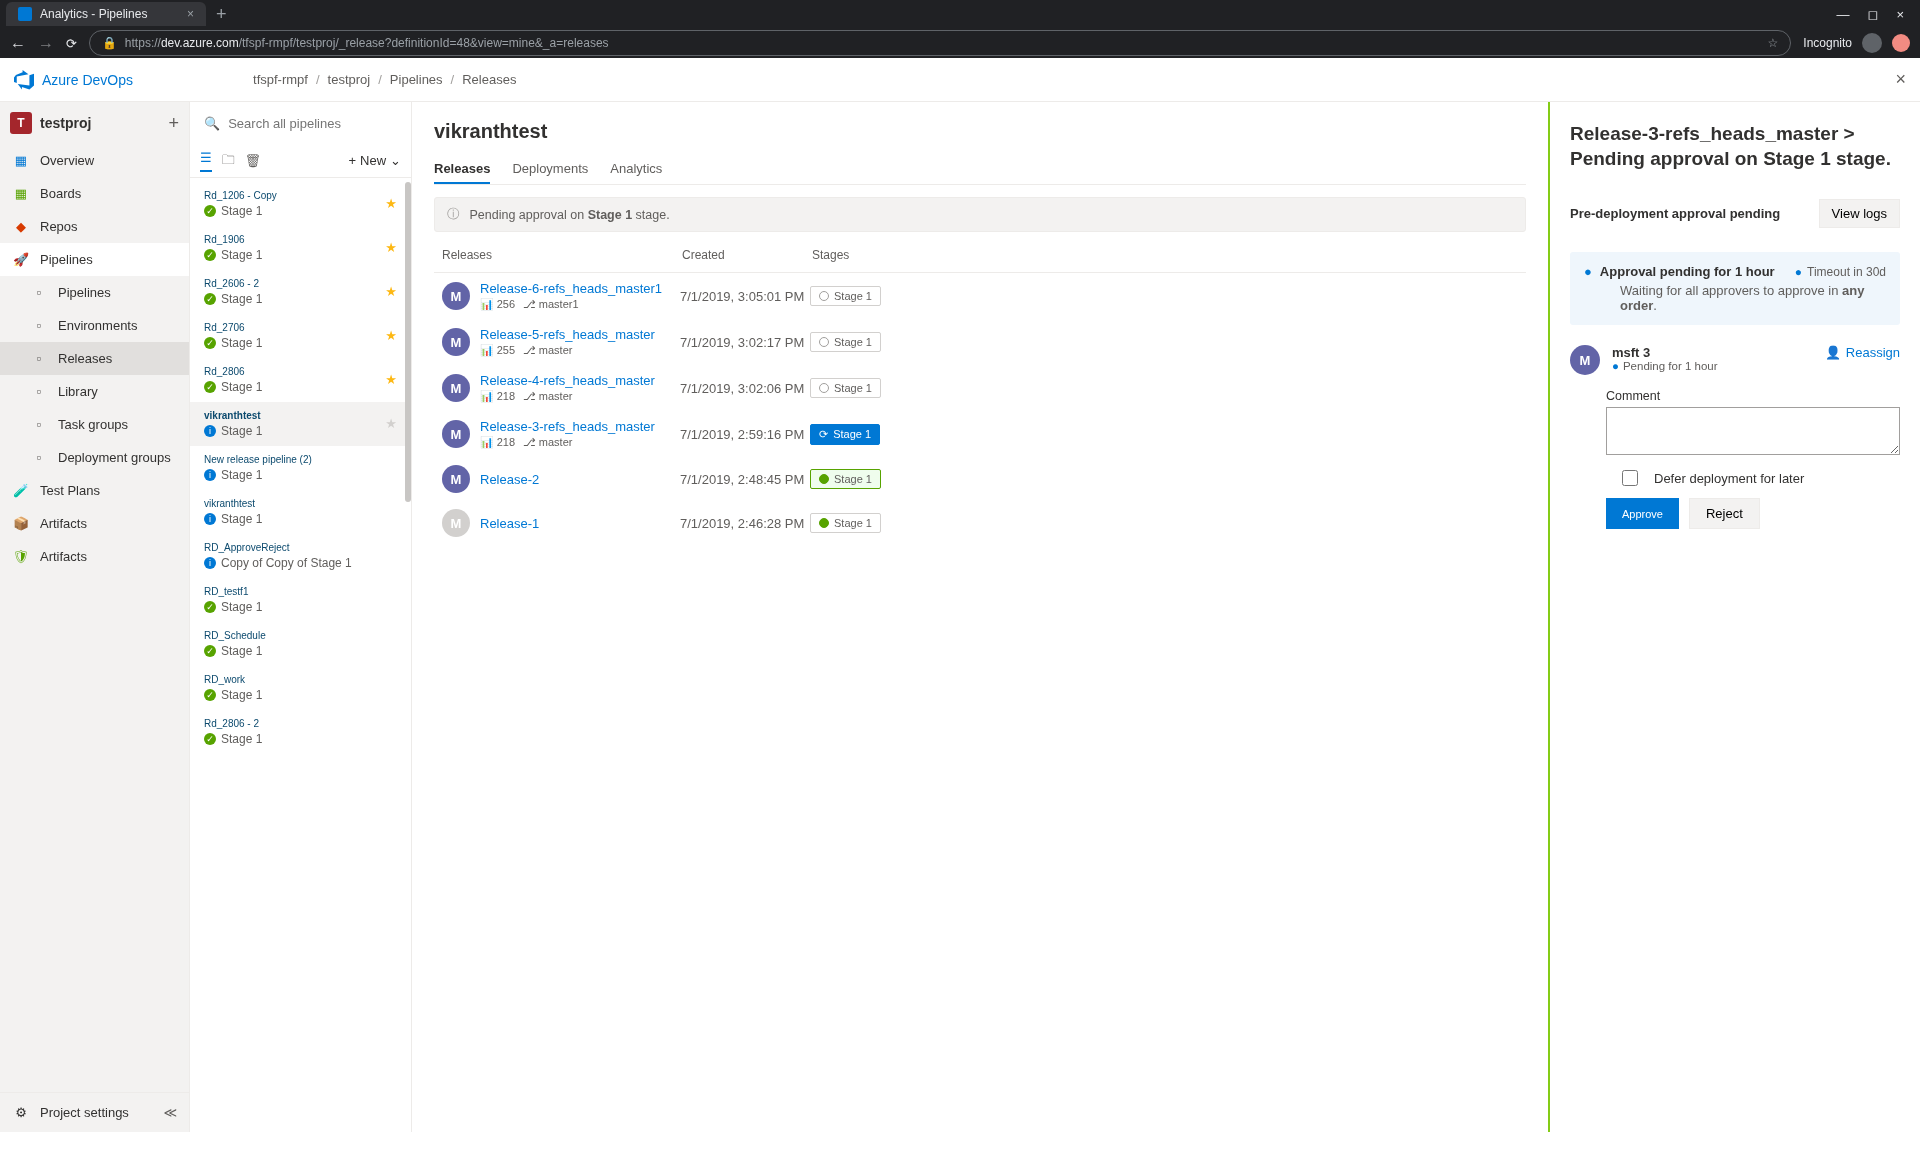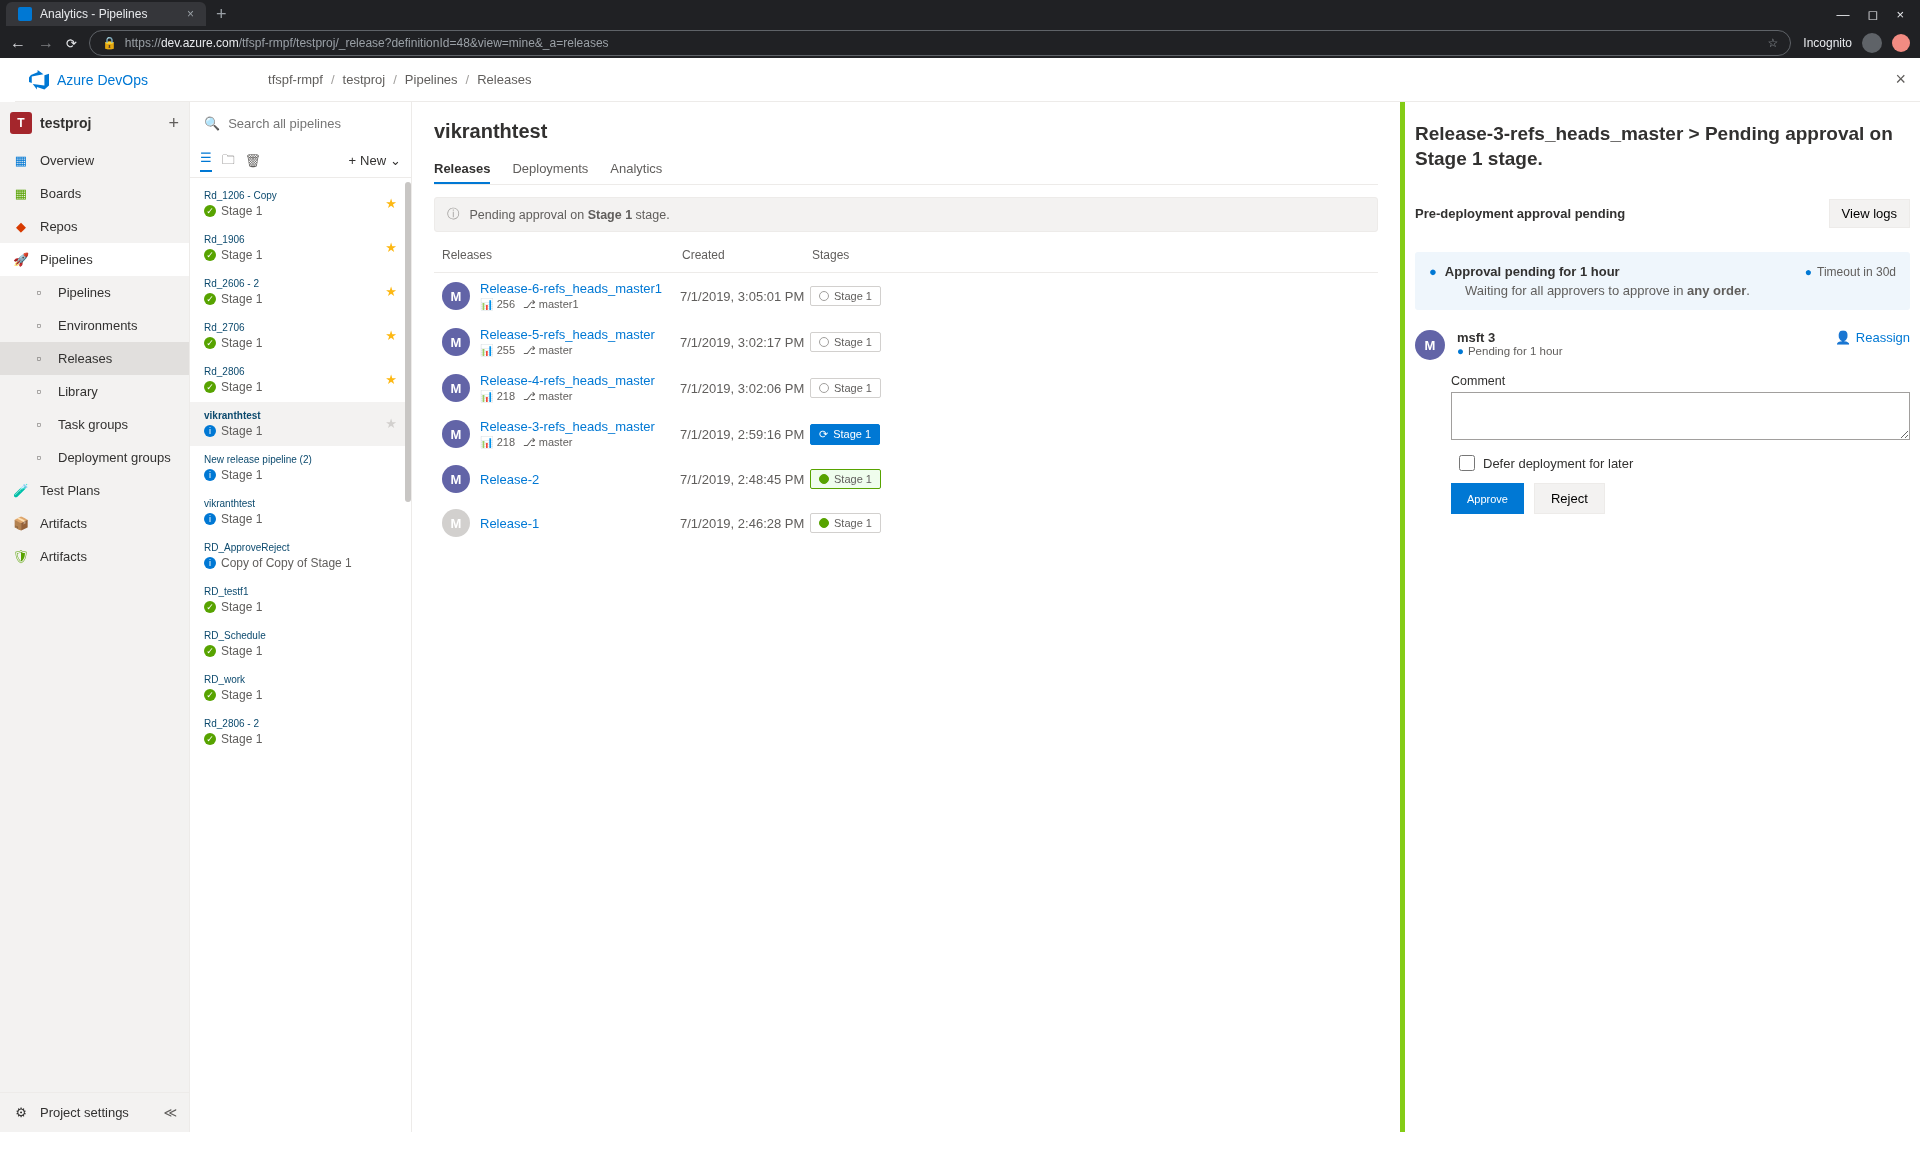--- a/index.html
+++ b/index.html
@@ -24,21 +24,21 @@
 .incog-badge { width: 20px; height: 20px; background: #5f6368; border-radius: 50%; }
 .user-badge { width: 18px; height: 18px; background: #f28b82; border-radius: 50%; }
 .bookmarks { display: flex; align-items: center; height: 28px; padding: 0 14px; gap: 18px; color: #e8eaed; font-size: 12px; }
 .bm-item { display: flex; align-items: center; gap: 6px; cursor: pointer; }
 .bm-icon { width: 14px; height: 14px; border-radius: 2px; }
 .bm-icon.red { background: #c14a3f; }
 .bm-icon.globe { background: #5f6368; border-radius: 50%; }
 .bm-icon.black { background: #000; }
 
 
-.app-top { display: flex; align-items: center; height: 44px; border-bottom: 1px solid #edebe9; padding: 0 14px; margin-left: 15px; }
+.app-top { display: flex; align-items: center; height: 44px; border-bottom: 1px solid #edebe9; padding: 0 14px; }
 .logo { width: 20px; height: 20px; margin-right: 8px; }
 .brand { color: #0078d4; font-size: 14px; font-weight: 500; }
 .crumbs { margin-left: 120px; display: flex; gap: 8px; color: #605e5c; font-size: 13px; }
 .crumbs span { color: #605e5c; }
 .crumbs .sep { color: #a19f9d; }
 .close-panel-x { margin-left: auto; color: #605e5c; font-size: 18px; cursor: pointer; }
 
 .workspace { display: flex; height: calc(100vh - 44px - 86px); }
 
 
@@ -99,39 +99,39 @@
 .rel-stage { flex: 0 0 90px; }
 .stage-chip { display: inline-flex; align-items: center; gap: 5px; border: 1px solid #d2d0ce; border-radius: 2px; padding: 3px 8px; font-size: 11px; color: #605e5c; }
 .stage-chip .ring { width: 10px; height: 10px; border: 1.5px solid #a19f9d; border-radius: 50%; }
 .stage-chip.blue { background: #0078d4; border-color: #0078d4; color: #fff; }
 .stage-chip.blue .spinner { color: #fff; }
 .stage-chip.green-border { border-color: #57a300; background: #effded; }
 .stage-chip.green-border .ring { border-color: #57a300; background: #57a300; }
 .stage-chip.grey-done .ring { border-color: #57a300; background: #57a300; }
 
 
-.right-panel { width: 520px; border-left: 5px solid #84cc16; padding: 20px 10px; overflow-y: auto; }
+.right-panel { width: 372px; border-left: 2px solid #84cc16; padding: 20px 20px; overflow-y: auto; }
 .panel-title { font-size: 19px; font-weight: 600; line-height: 1.3; margin-bottom: 28px; }
 .panel-sub-row { display: flex; align-items: center; justify-content: space-between; margin-bottom: 24px; }
 .panel-sub { font-size: 13px; font-weight: 600; }
 .view-logs-btn { background: #f3f2f1; border: 1px solid #edebe9; padding: 6px 12px; font-size: 13px; cursor: pointer; }
 .approval-box { background: #eff6fc; padding: 12px 14px; border-radius: 3px; margin-bottom: 20px; }
 .approval-top { display: flex; align-items: center; justify-content: space-between; font-size: 13px; }
 .approval-top .left { display: flex; align-items: center; gap: 8px; font-weight: 600; }
 .approval-top .timeout { display: flex; align-items: center; gap: 5px; color: #605e5c; font-size: 12px; font-weight: normal; }
 .approval-sub { font-size: 13px; color: #605e5c; margin-top: 4px; margin-left: 36px; }
 .approver-row { display: flex; align-items: flex-start; gap: 12px; margin-bottom: 14px; }
 .approver-avatar { width: 30px; height: 30px; border-radius: 50%; background: #6264a7; color: #fff; display: flex; align-items: center; justify-content: center; font-weight: 600; }
 .approver-name { font-size: 13px; font-weight: 600; }
 .approver-pending { font-size: 11.5px; color: #605e5c; display: flex; align-items: center; gap: 4px; }
 .reassign { margin-left: auto; color: #0078d4; font-size: 13px; cursor: pointer; display: flex; align-items: center; gap: 4px; }
 .comment-section { margin-left: 36px; }
 .comment-label { font-size: 12.5px; margin-bottom: 4px; }
 textarea.comment { width: 100%; height: 48px; border: 1px solid #a19f9d; resize: both; font-family: inherit; padding: 4px; }
-.defer-row { display: flex; align-items: center; gap: 8px; margin: 12px 8px; font-size: 13px; }
+.defer-row { display: flex; align-items: center; gap: 16px; margin: 12px 16px; font-size: 13px; }
 .defer-row input { width: 16px; height: 16px; }
 .action-btns { display: flex; gap: 10px; }
 .btn-approve { background: #0078d4; color: #fff; border: none; padding: 7px 16px; font-size: 11px; cursor: pointer; }
 .btn-reject { background: #f3f2f1; border: 1px solid #edebe9; padding: 7px 16px; font-size: 13px; cursor: pointer; }
 
 svg { display: block; }
 </style>
 </head>
 <body>
 

